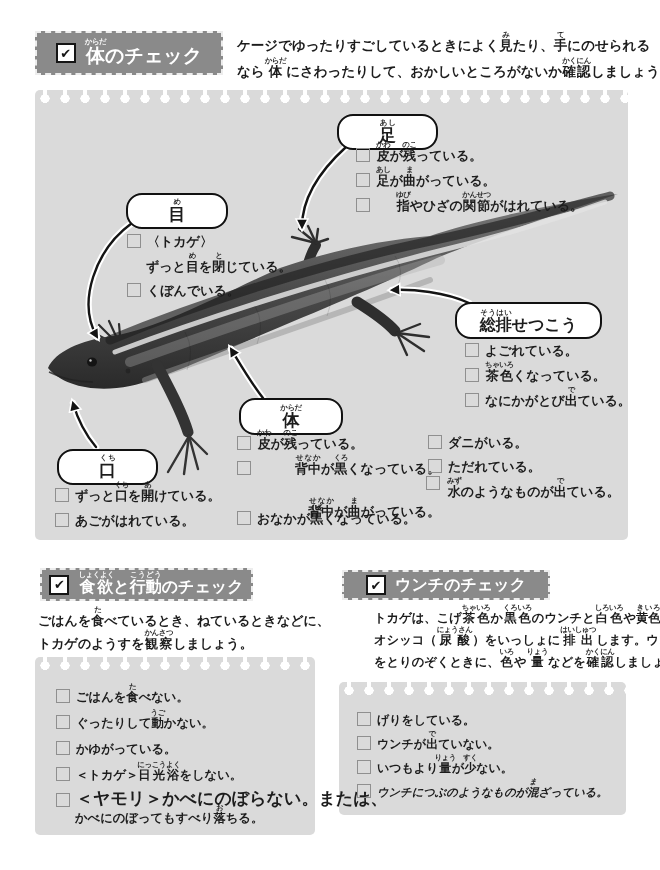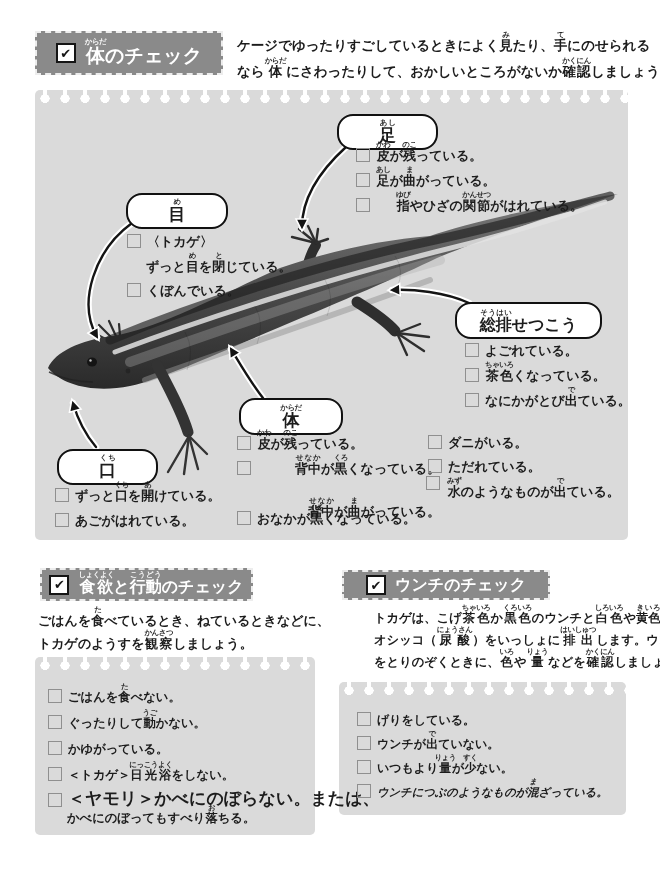--- a/index.html
+++ b/index.html
@@ -273,21 +273,21 @@
     <span class="badge-cb">✔</span>
     <span><ruby>食欲<rt>しょくよく</rt></ruby>と<ruby>行動<rt>こうどう</rt></ruby>のチェック</span>
   </div>
   <div class="abs" style="left:38px;top:607px;">
     <div class="intro-line" style="height:23px;font-size:13px;">ごはんを<ruby>食<rt>た</rt></ruby>べているとき、ねているときなどに、</div>
     <div class="intro-line" style="height:23px;font-size:13px;">トカゲのようすを<ruby>観察<rt>かんさつ</rt></ruby>しましょう。</div>
   </div>
   <div class="panel" style="left:35px;top:657px;width:280px;height:178px;">
     <div class="drips"></div>
   </div>
-  <div class="list" style="left:48px;top:678px;">
+  <div class="list" style="left:56px;top:678px;">
     <div class="row" style="height:26px;font-size:12.3px;">
         <span class="cb"></span>
         <span>ごはんを<ruby>食<rt>た</rt></ruby>べない。</span>
       </div>
     <div class="row" style="height:26px;font-size:12.3px;">
         <span class="cb"></span>
         <span>ぐったりして<ruby>動<rt>うご</rt></ruby>かない。</span>
       </div>
     <div class="row" style="height:26px;font-size:12.3px;">
         <span class="cb"></span>

